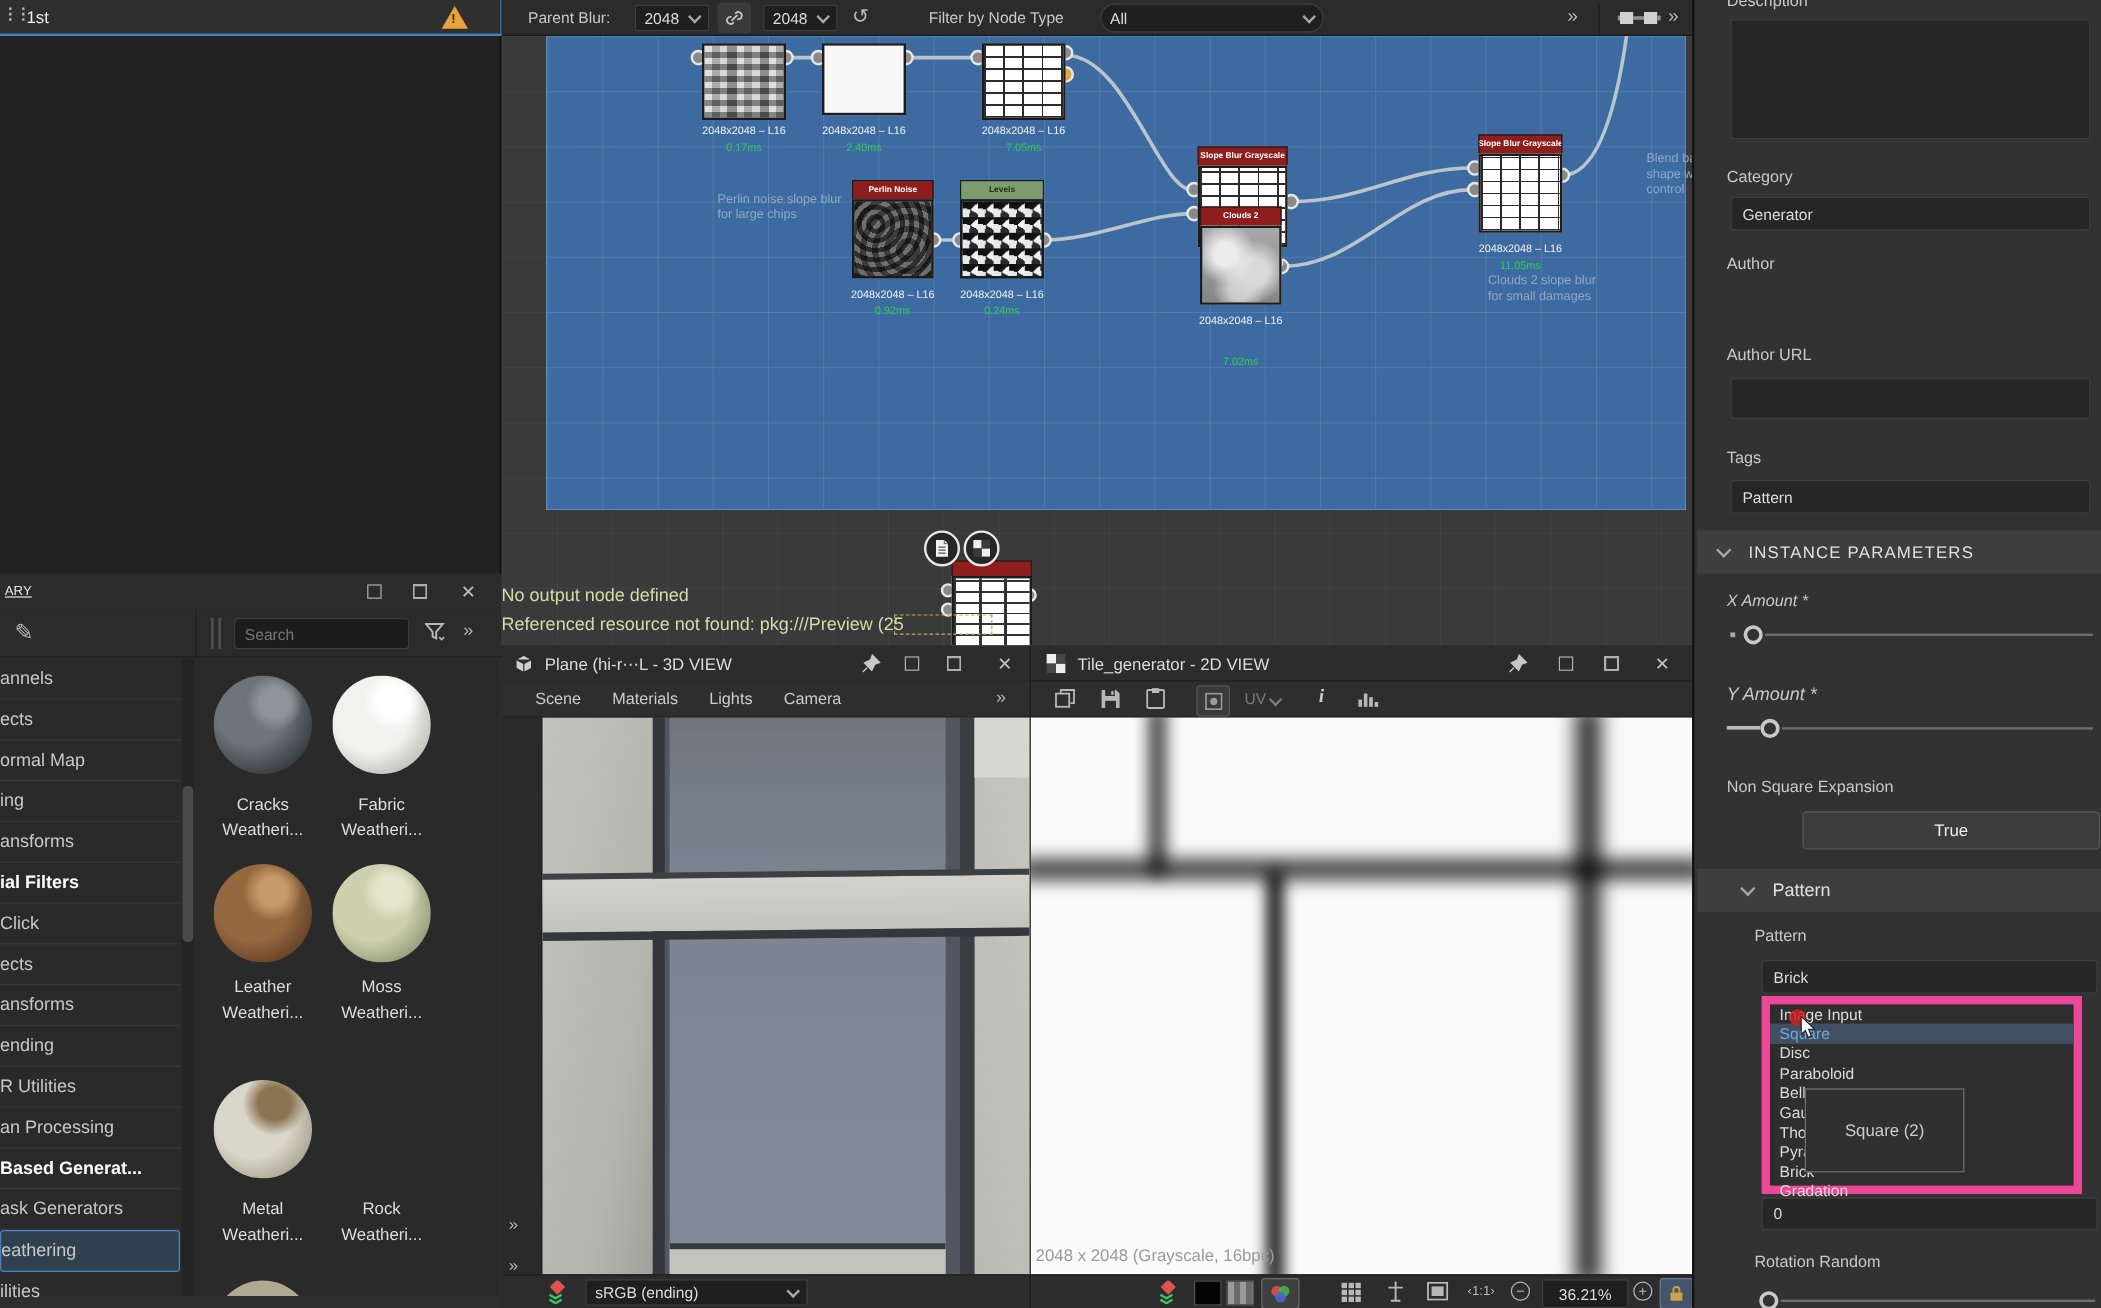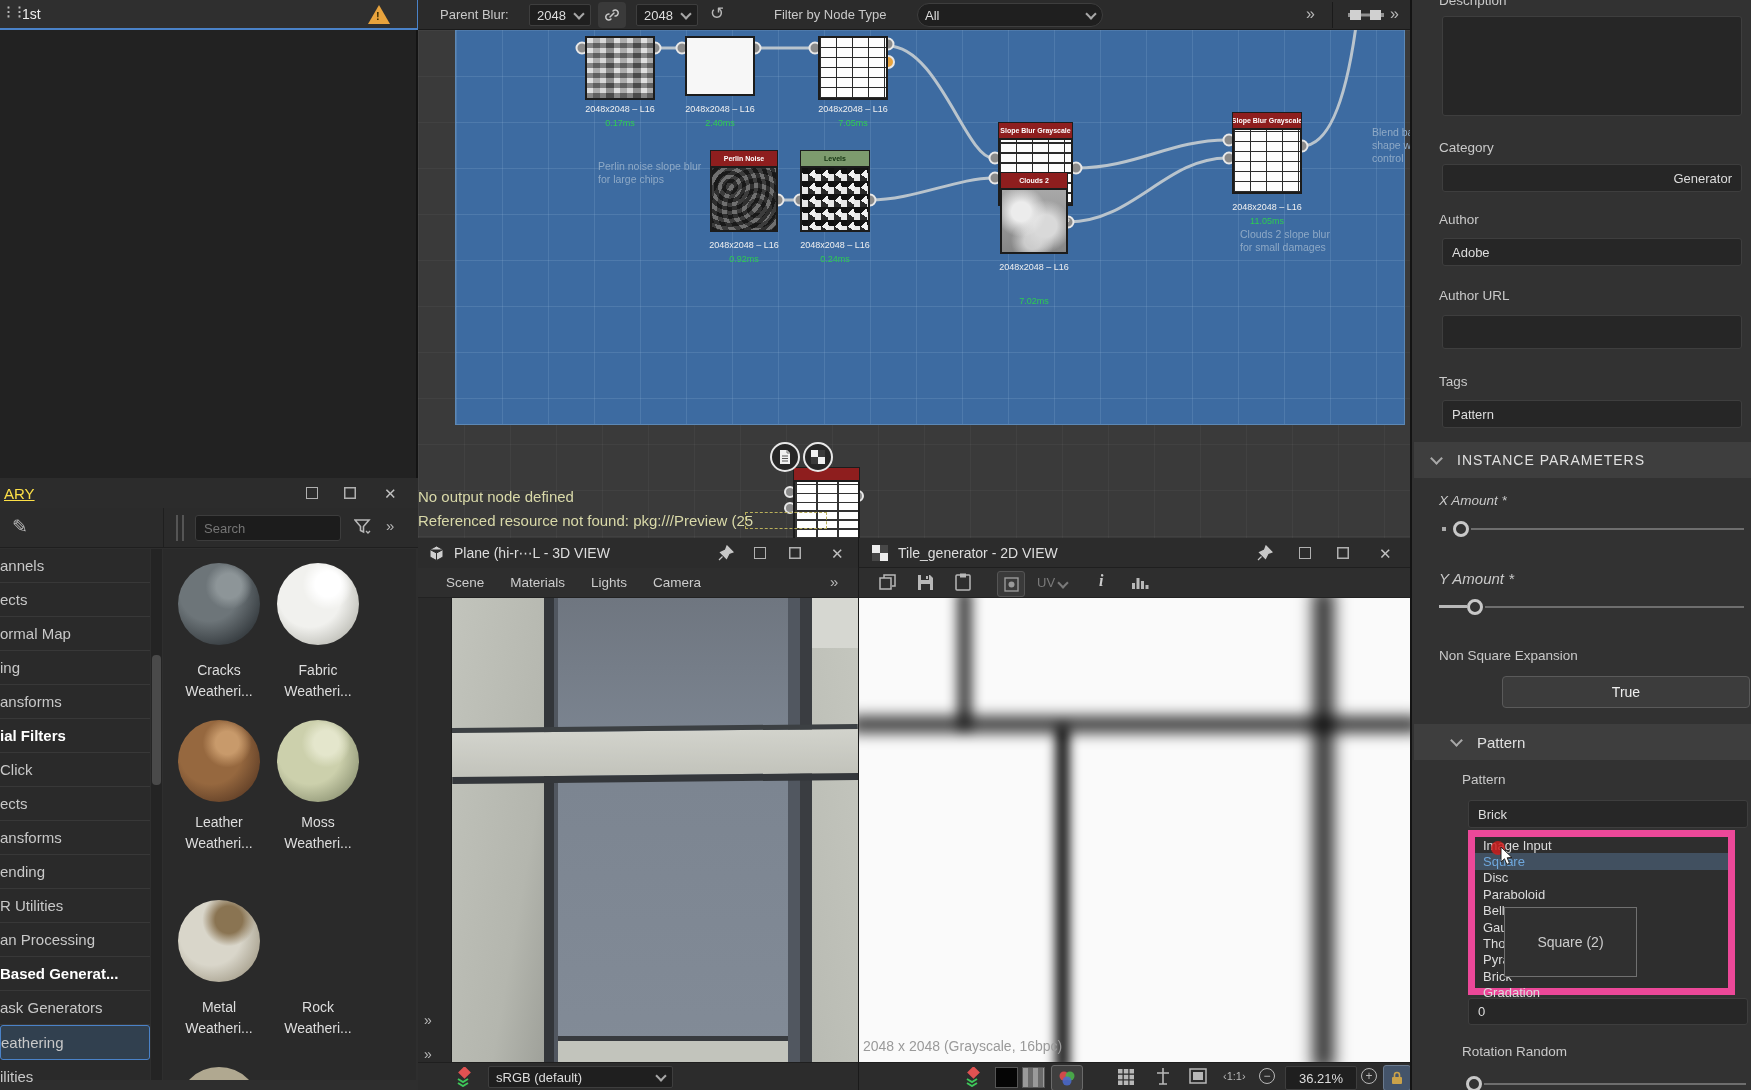--- a/index.html
+++ b/index.html
@@ -85,21 +85,21 @@
     <span class="abs glyph" style="left:2px;top:4px;font-weight:bold;letter-spacing:-2px;">⋮⋮</span>
     <span class="abs" style="left:22px;top:6px;color:#eeeeee;font-size:14px;">1st</span>
     <div class="abs" style="left:368px;top:5px;width:0;height:0;border-left:11px solid transparent;border-right:11px solid transparent;border-bottom:19px solid #e8a33d;">
       <span style="position:absolute;left:-3px;top:5px;color:#3a2a00;font-size:11px;font-weight:bold;">!</span>
     </div>
   </div>
 
   <div class="abs" style="left:0;top:30px;width:416px;height:448px;background:#222222;border-right:2px solid #141414;box-sizing:content-box;"></div>
 
   <div class="abs hdr" style="left:0;top:478px;width:418px;height:30px;">
-    <span class="lbl" style="margin-left:4px;font-size:15px;color:#fde047;text-decoration:underline;">ARY</span>
+    <span class="lbl" style="margin-left:4px;font-size:11px;color:#e5e5e5;text-decoration:underline;">ARY</span>
     <span class="abs winicon" style="left:306px;top:9px;"></span>
     <span class="abs winicon corner" style="left:344px;top:9px;"></span>
     <span class="abs xicon" style="left:384px;top:8px;">✕</span>
   </div>
 
   <div class="abs" style="left:0;top:508px;width:418px;height:40px;background:#2b2b2b;border-bottom:1px solid #1f1f1f;box-sizing:border-box;">
     <span class="abs glyph" style="left:12px;top:7px;font-size:19px;">✎</span>
     <div class="abs" style="left:163px;top:0;width:1px;height:40px;background:#1f1f1f;"></div>
     <div class="abs" style="left:176px;top:7px;width:2px;height:26px;background:#555;"></div>
     <div class="abs" style="left:182px;top:7px;width:2px;height:26px;background:#555;"></div>
@@ -425,21 +425,21 @@
     <div class="abs" style="left:106px;top:438px;width:230px;height:26px;background:#c2c4bc;border-top:5px solid #383b3f;box-sizing:border-box;"></div>
     <div class="abs" style="left:360px;top:0;width:46px;height:50px;background:#d6d7d1;"></div>
   </div>
 
   <div class="abs" style="left:418px;top:1062px;width:440px;height:28px;background:#2c2c2c;border-top:1px solid #1f1f1f;box-sizing:border-box;">
     <svg class="abs" style="left:36px;top:4px;" width="20" height="20" viewBox="0 0 20 20">
       <rect x="6" y="1" width="9" height="9" transform="rotate(45 10.5 5.5)" fill="#e05252"></rect>
       <path d="M4 12 L9 15 L14 12 M4 16 L9 19 L14 16" fill="none" stroke="#3ec75a" stroke-width="2"></path>
     </svg>
     <div class="abs dd" style="left:70px;top:3px;width:185px;height:22px;">
-      <span>sRGB (default)</span>
+      <span>sRGB (ending)</span>
         <span class="chev"></span>
     </div>
   </div>
 
   <div class="abs hdr" style="left:858px;top:538px;width:552px;height:30px;border-left:1px solid #1a1a1a;box-sizing:border-box;">
     <svg style="margin-left:13px;" width="16" height="16" viewBox="0 0 16 16">
       <rect x="0" y="0" width="8" height="8" fill="#ededed"></rect>
         <rect x="8" y="8" width="8" height="8" fill="#ededed"></rect>
       <rect x="8" y="0" width="8" height="8" fill="#474747"></rect>
         <rect x="0" y="8" width="8" height="8" fill="#474747"></rect>
@@ -537,28 +537,25 @@
           <path d="M3.5 6 V4 a2.5 2.5 0 0 1 5 0 V6" fill="none" stroke="#caa24a" stroke-width="1.6"></path>
         </svg>
     </div>
   </div>
 
   <div class="abs" style="left:1410px;top:0;width:341px;height:1090px;background:#323232;border-left:2px solid #141414;box-sizing:border-box;overflow:hidden;">
     <span class="abs lbl" style="left:27px;top:-7px;font-size:13.5px;">Description</span>
     <div class="abs field" style="left:30px;top:16px;width:300px;height:100px;"></div>
 
     <span class="abs lbl" style="left:27px;top:140px;font-size:13.5px;">Category</span>
-    <div class="abs field" style="left:30px;top:164px;width:300px;height:28px;justify-content:flex-end;">
+    <div class="abs field" style="left:30px;top:164px;width:300px;height:28px;">
       <span>Generator</span>
     </div>
 
     <span class="abs lbl" style="left:27px;top:212px;font-size:13.5px;">Author</span>
-    <div class="abs field" style="left:30px;top:238px;width:300px;height:28px;">
-      <span>Adobe</span>
-    </div>
 
     <span class="abs lbl" style="left:27px;top:288px;font-size:13.5px;">Author URL</span>
     <div class="abs field" style="left:30px;top:315px;width:300px;height:34px;">
       <span></span>
     </div>
 
     <span class="abs lbl" style="left:27px;top:374px;font-size:13.5px;">Tags</span>
     <div class="abs field" style="left:30px;top:400px;width:300px;height:28px;">
       <span>Pattern</span>
     </div>

